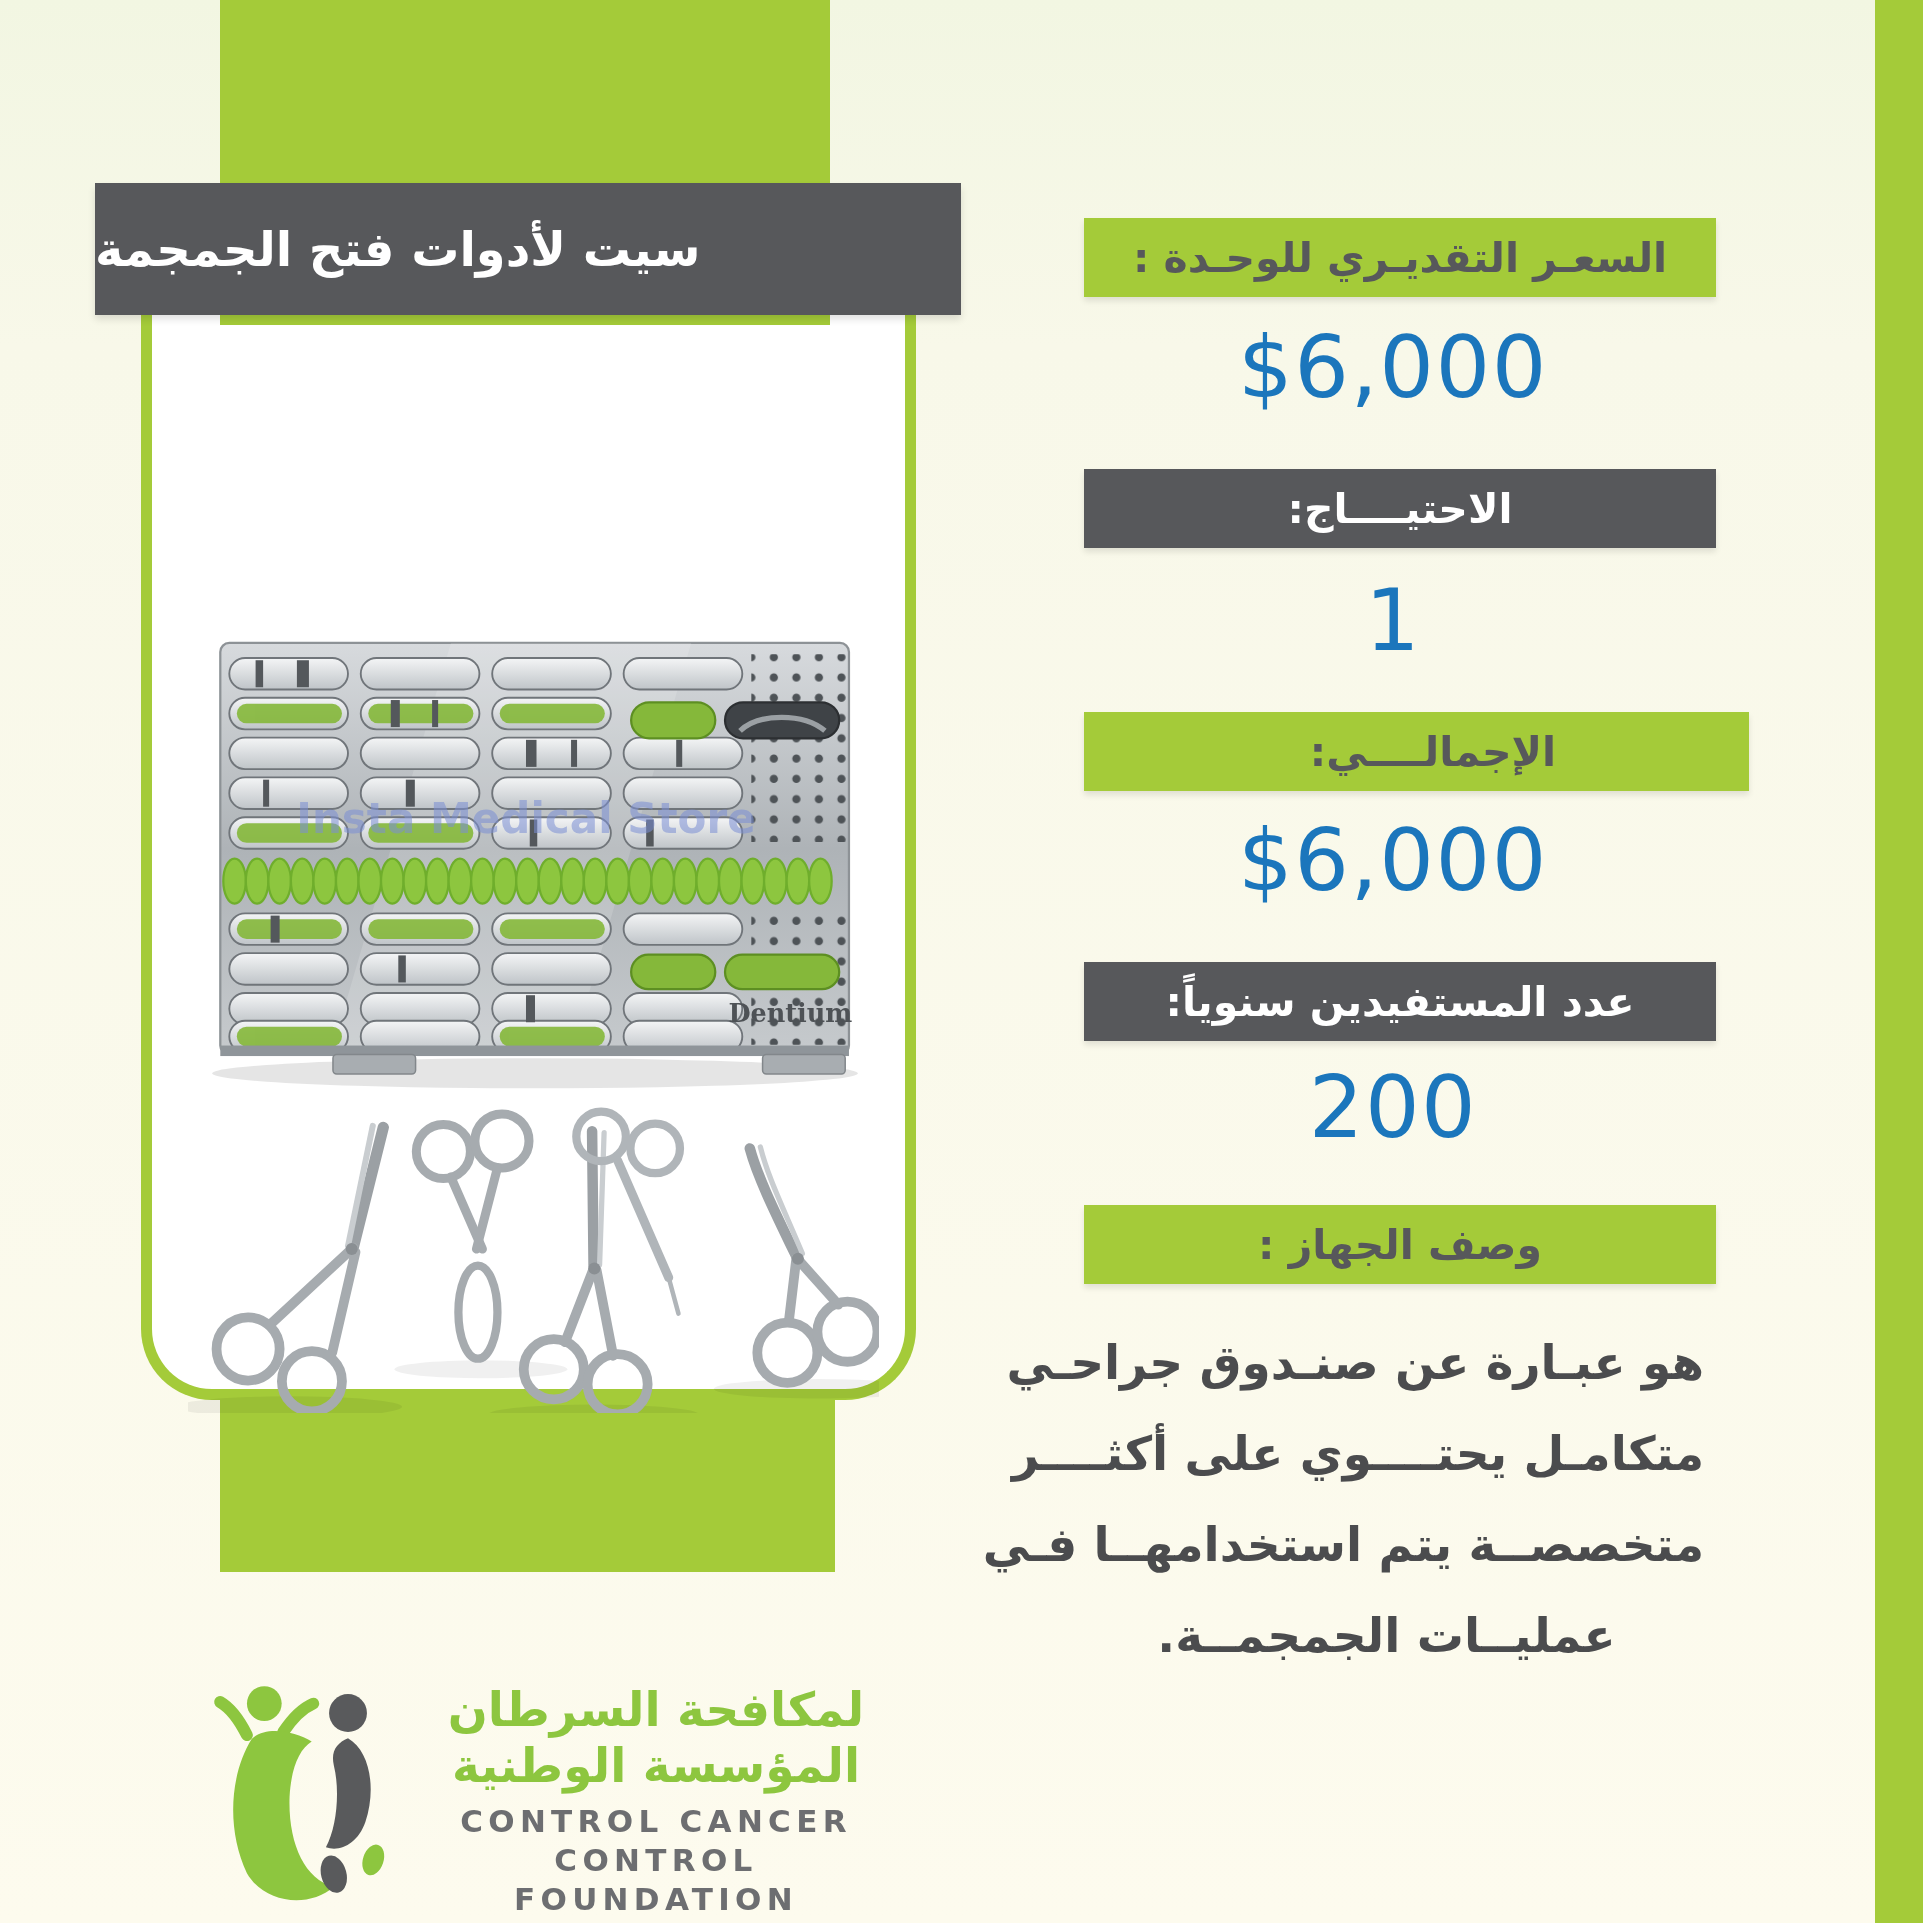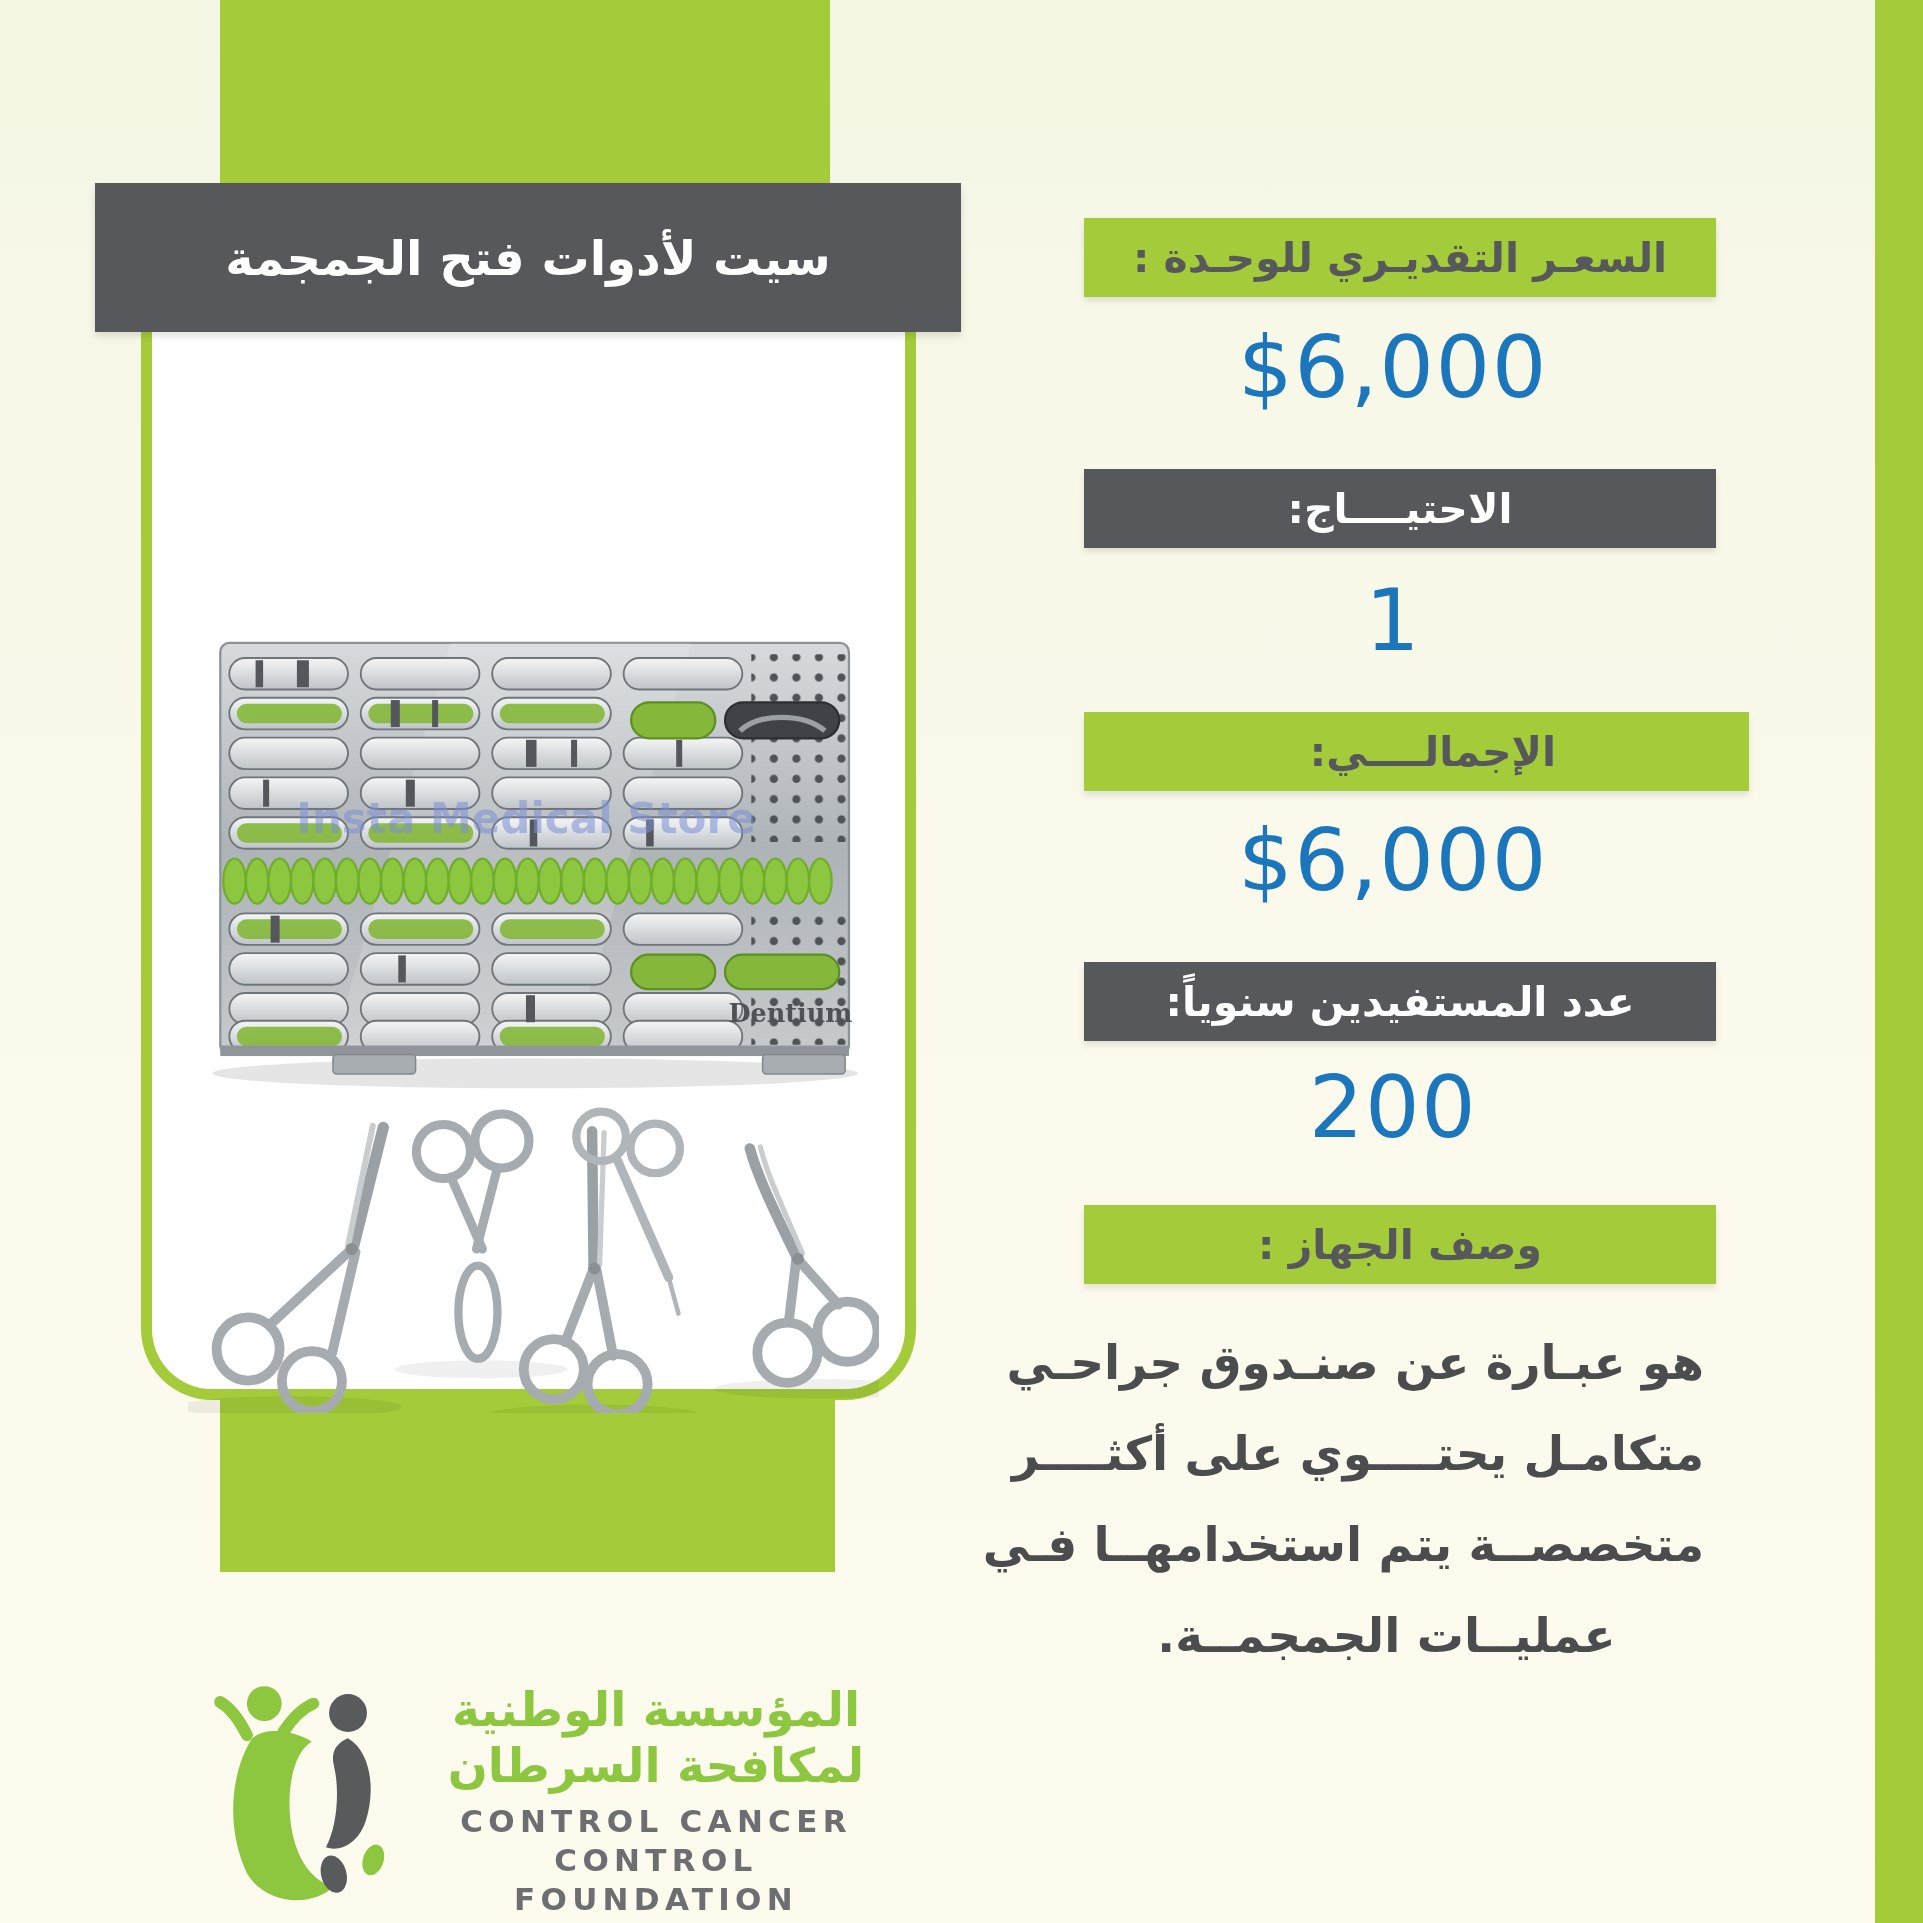--- a/index.html
+++ b/index.html
@@ -6,22 +6,22 @@
   body{font-family:"DejaVu Sans",sans-serif;}
   #canvas{position:relative;width:1924px;height:1924px;overflow:hidden;
           background:linear-gradient(180deg,#f2f6e2 0%,#f8f8e9 18%,#fdfbee 100%);}
   .abs{position:absolute;}
   
   .band{background:#a4cb39;}
   #band-top-left{left:220px;top:0;width:610px;height:325px;z-index:3;}
   #band-bottom-left{left:220px;top:1389px;width:615px;height:183px;z-index:1;}
   #band-right{left:1875px;top:0;width:49px;height:1924px;z-index:1;}
   
-  #title-bar{left:95px;top:183px;width:866px;height:149px;background:#57585b;z-index:4;
-             display:flex;align-items:center;justify-content:center;
+  #title-bar{left:95px;top:183px;width:866px;height:132px;background:#57585b;z-index:4;
+             display:flex;align-items:center;
              box-shadow:0 4.5px 7.5px rgba(0,0,0,0.12);}
   #title-bar .t{color:#ffffff;font-size:48px;font-weight:bold;}
   
   #card{left:141px;top:301px;width:753px;height:1088px;background:#ffffff;
         border-left:11.3px solid #a4cb39;border-right:11.3px solid #a4cb39;
         border-bottom:11.3px solid #a4cb39;border-radius:0 0 71px 71px;z-index:2;}
   
   .pill{left:1084px;width:632px;height:79px;z-index:2;display:flex;align-items:center;
         justify-content:center;font-size:41px;font-weight:bold;
         box-shadow:0 3.8px 6px rgba(0,0,0,0.10);}
@@ -296,22 +296,22 @@
       <path d="M40,80 C30,60 20,46 6,38" stroke="#8dc63f" stroke-width="15" stroke-linecap="round" fill="none"></path>
       <path d="M86,76 C98,58 110,46 124,40" stroke="#8dc63f" stroke-width="15" stroke-linecap="round" fill="none"></path>
       <path d="M46,85 C18,130 14,200 40,255 C62,293 118,300 150,272 C112,262 92,215 94,158 C96,122 106,98 122,88 C100,74 62,68 46,85 Z" fill="#8dc63f"></path>
       <circle cx="168" cy="52" r="24" fill="#595a5c"></circle>
       <path d="M168,84 C196,100 204,148 190,190 C180,218 158,228 140,222 C154,196 158,150 150,118 C146,100 154,90 168,84 Z" fill="#595a5c"></path>
       <ellipse cx="150" cy="256" rx="16" ry="24" fill="#595a5c" transform="rotate(-15 150 256)"></ellipse>
       <ellipse cx="200" cy="238" rx="13" ry="20" fill="#8dc63f" transform="rotate(18 200 238)"></ellipse>
     </g>
   </svg>
   <div class="abs" id="logo-text">
+    <div class="logo-ar" dir="rtl">لمكافحة السرطان</div>
     <div class="logo-ar" dir="rtl">المؤسسة الوطنية</div>
-    <div class="logo-ar" dir="rtl">لمكافحة السرطان</div>
     <div id="logo-en-block">
       <div class="logo-en">CONTROL CANCER</div>
       <div class="logo-en">CONTROL FOUNDATION</div>
     </div>
   </div>
 
 </div>
 
 
 </body></html>

